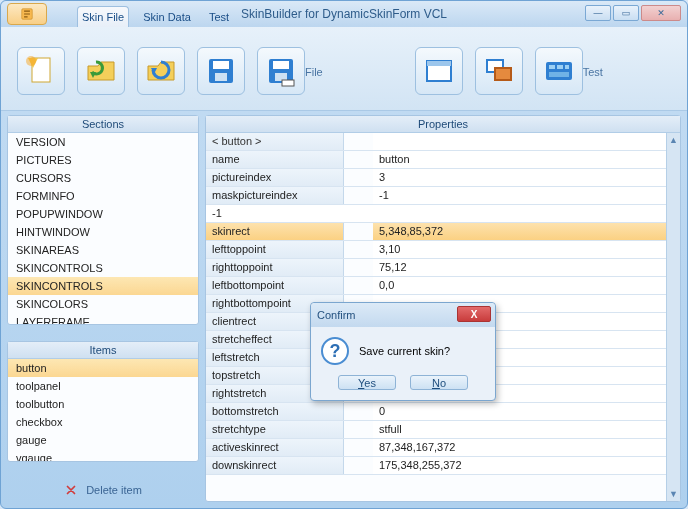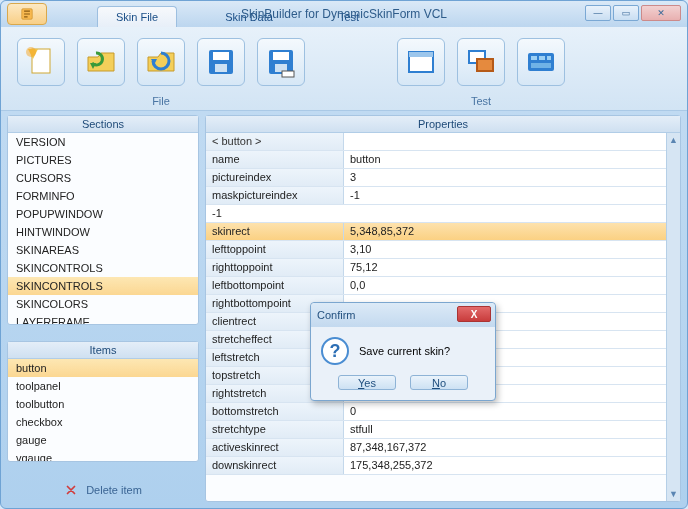--- a/index.html
+++ b/index.html
@@ -4,29 +4,29 @@
 <style>
   * { box-sizing: border-box; margin: 0; padding: 0; font-family: Tahoma, Arial, sans-serif; font-size: 11px; }
   body { background: #d8e8f8; width: 688px; height: 509px; overflow: hidden; }
   
   .window { width: 688px; height: 509px; display: flex; flex-direction: column; background: linear-gradient(#c5ddf3, #aed0ee); border: 1px solid #6fa3d4; border-radius: 6px; }
   
   .titlebar { height: 26px; display: flex; align-items: center; background: linear-gradient(#dae9f7, #bcd6ef); border-radius: 6px 6px 0 0; position: relative; }
   .app-menu { width: 40px; height: 22px; margin-left: 6px; background: linear-gradient(#fde9c3,#f8cf87); border:1px solid #d9a84c; border-radius:4px; display:flex; align-items:center; justify-content:center; }
   .app-menu svg { width:14px; height:14px; }
   .tabs { display:flex; margin-left: 30px; gap: 10px; align-items:flex-end; height:100%; }
-  .tab { padding: 4px 18px 4px; color:#1a4e87; border-radius:4px 4px 0 0; cursor:pointer;margin-left:20px; }
+  .tab { padding: 4px 4px 4px; color:#1a4e87; border-radius:4px 4px 0 0; cursor:pointer; }
   .tab.active { background: linear-gradient(#f7f9fc,#e7eff8); border:1px solid #9dbfe0; border-bottom:none; }
   .title-text { position:absolute; left: 50%; transform:translateX(-50%); color:#2e5c8a; font-size:12px; }
   .winbtns { position:absolute; right:6px; top:4px; display:flex; gap:2px; }
   .winbtn { width:26px; height:16px; border:1px solid #7aa8d4; border-radius:2px; background:linear-gradient(#e9f2fb,#c9def2); display:flex; align-items:center; justify-content:center; color:#3b6a99; font-size:9px; }
   .winbtn.close { width:40px; background:linear-gradient(#f2d1d1,#e8b0b0); border-color:#cc8a8a; }
   
   .ribbon { height: 84px; background: linear-gradient(#e7f1fa,#d2e4f4); display:flex; border-bottom:1px solid #aac9e6; padding: 4px 10px 0; }
-  .ribgroup { display:flex; flex-direction:column; align-items:center; padding:0 6px; }
+  .ribgroup { display:flex; flex-direction:row; align-items:center; padding:0 6px; }
   .ribicons { display:flex; gap:12px; align-items:center; height:62px; }
   .ribicon { width:48px; height:48px; border:1px solid #9dc0e0; border-radius:6px; background:linear-gradient(#f4f9fd,#d6e7f6); display:flex; align-items:center; justify-content:center; cursor:pointer; }
   .riblabel { color:#4a75a3; font-size:11px; margin-top:2px; }
   .ribspacer { width: 80px; }
   
   .body { flex:1; display:flex; gap:6px; padding:4px 6px 6px; min-height:0; }
   .leftcol { width:192px; display:flex; flex-direction:column; gap:16px; min-height:0; }
   .rightcol { flex:1; display:flex; flex-direction:column; min-height:0; }
   
   .panel { background:#fbfdff; border:1px solid #a7c5e2; border-radius:3px; display:flex; flex-direction:column; min-height:0; }
@@ -35,21 +35,21 @@
   .list-item { padding:3px 8px; color:#222; cursor:pointer; border-bottom:0; }
   .list-item.sel { background:linear-gradient(#fde7b3,#fbd792); }
   
   .sections { flex: 0 0 210px; }
   .items { flex:1; }
   .delbar { height:24px; display:flex; align-items:center; justify-content:center; gap:8px; color:#3a6493; }
   .delbar svg { width:14px; height:14px; }
   
   .propgrid { flex:1; }
   .propbody { overflow:auto; flex:1; }
-  .prow { display:flex; height:18px; border-bottom:1px solid #d7e4f1; }
+  .prow { display:flex; height:18px; border-bottom:1px solid #d7e4f1;gap:29px; }
   .prow.hdr .pcell-name { color:#333; }
   .pcell-name { width:138px; padding:2px 6px; background:linear-gradient(#edf4fb,#e1ecf6); border-right:1px solid #c4d8eb; color:#222; white-space:nowrap; overflow:hidden; }
   .pcell-val { flex:1; padding:2px 6px; background:#fff; color:#222; white-space:nowrap; overflow:hidden; }
   .prow.hot .pcell-name, .prow.hot .pcell-val { background:linear-gradient(#fde2ad,#fbd183); }
   
   
   .dialog { position:absolute; left:310px; top:302px; width:186px; background:#eaf1f9; border:1px solid #7ba6cf; border-radius:4px; box-shadow:2px 3px 6px rgba(0,0,0,.25); }
   .dlg-title { height:24px; background:linear-gradient(#dceaf7,#c3d9ef); border-radius:4px 4px 0 0; display:flex; align-items:center; padding:0 6px; color:#24517f; position:relative; }
   .dlg-close { position:absolute; right:4px; top:3px; width:34px; height:16px; background:linear-gradient(#e36a6a,#c83c3c); border:1px solid #a33; border-radius:2px; display:flex; align-items:center; justify-content:center; color:#fff; font-weight:bold; font-size:10px; }
   .dlg-body { padding:10px 10px 4px; display:flex; align-items:center; gap:10px; }

